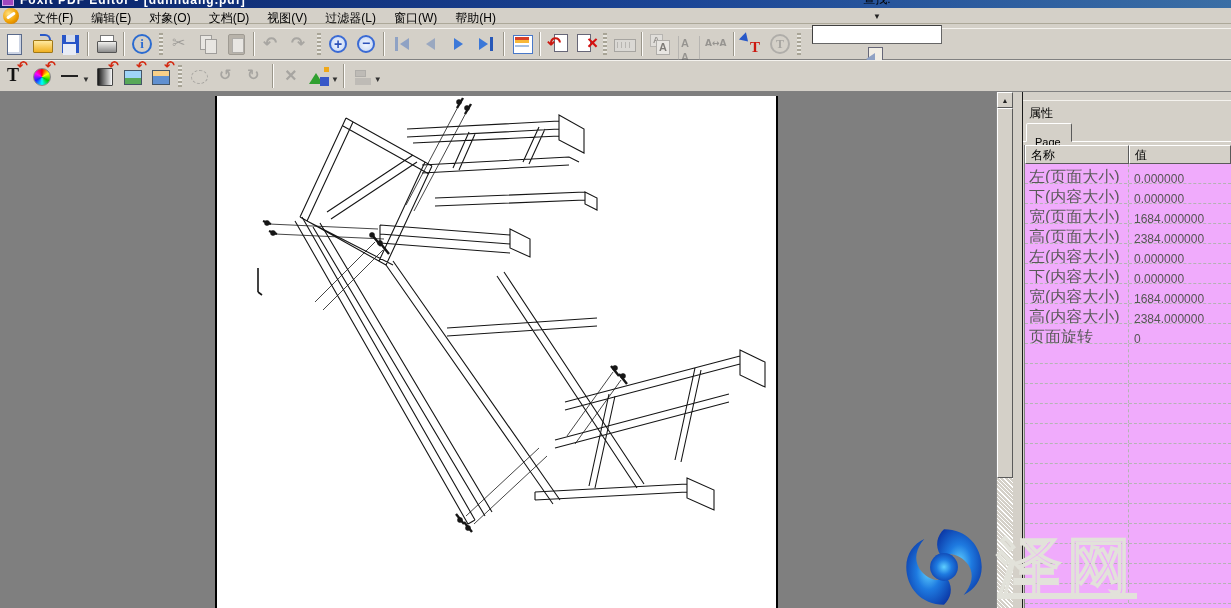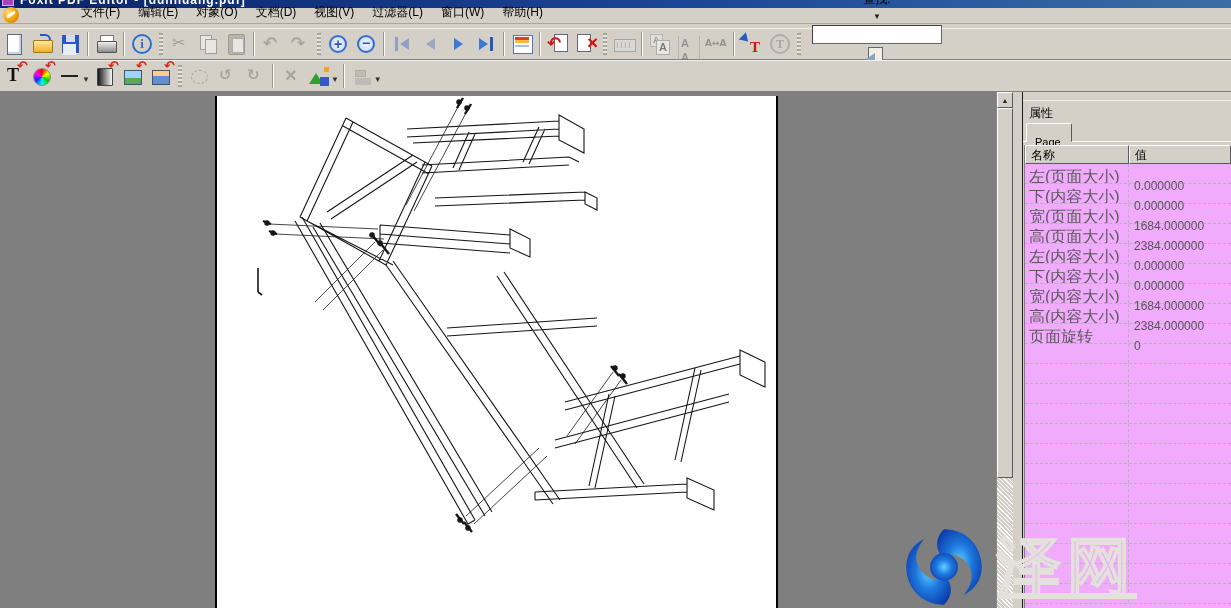--- a/index.html
+++ b/index.html
@@ -9,21 +9,21 @@
   
   .titlebar { position:absolute; left:0; top:0; width:1231px; height:8px;
     background:linear-gradient(90deg,#0a246a 0%,#1b4596 55%,#3a6ea5 100%); overflow:hidden; }
   .titlebar .appglyph { position:absolute; left:2px; top:-6px; width:12px; height:12px;
     background:#a048c0; border:1px solid #d8a8e8; }
   .titlebar .ttext { position:absolute; left:20px; top:-7px; color:#fff; font-weight:bold;
     font-size:12px; white-space:nowrap; letter-spacing:1px; }
 
   
   .menubar { position:absolute; left:0; top:8px; width:1231px; height:16px;
-    background:#d4d0c8; border-bottom:1px solid #aca899; display:flex; align-items:flex-end;gap:47px; }
+    background:#d4d0c8; border-bottom:1px solid #aca899; display:flex; align-items:flex-start; }
   .appicon { width:16px; height:16px; margin:0 6px 0 3px; border-radius:50%;
     background:radial-gradient(circle at 35% 35%, #ffe080 0%, #f0a000 55%, #c06800 100%);
     position:relative; }
   .appicon::after { content:""; position:absolute; left:3px; top:6px; width:10px; height:3px;
     background:#fff; transform:rotate(-35deg); border-radius:2px; }
   .menuitem { padding:2px 9px; font-size:12px; color:#000; cursor:default; white-space:nowrap; }
 
   
   .toolbar { position:absolute; left:0; width:1231px; height:32px; background:#d4d0c8;
     display:flex; align-items:center; border-bottom:1px solid #808080;
@@ -187,21 +187,21 @@
     border-radius:2px 2px 0 0; font-size:11px; color:#000; }
   .ptable { position:absolute; left:1px; top:44px; right:0; bottom:0; background:#f0abfc;
     border-left:1px solid #808080; overflow:hidden; }
   .phead { display:flex; height:19px; }
   .phead .hcell { background:#d4d0c8; border:1px solid; border-color:#fff #5a5a5a #5a5a5a #fff;
     font-size:12px; color:#000; padding:1px 0 0 5px; }
   .phead .hcell.c1 { width:104px; } .phead .hcell.c2 { flex:1; }
   .prow { display:flex; height:20px; border-bottom:1px dashed #b4b4b4; }
   .prow .pname { width:104px; border-right:1px dashed #b4b4b4; font-size:16px; color:#5a5a5a;
     padding:3px 0 0 4px; white-space:nowrap; overflow:hidden; }
-  .prow .pval { flex:1; font-size:12px; color:#555; padding:15px 0 0 5px; white-space:nowrap; }
+  .prow .pval { flex:1; font-size:12px; color:#555; padding:8px 0 0 5px; white-space:nowrap; }
 
   
   .watermark { position:absolute; left:903px; top:526px; width:300px; height:82px; z-index:50;
     pointer-events:none; display:flex; align-items:center; }
   .wmtext { font-size:64px; line-height:70px; letter-spacing:6px; color:transparent;
     -webkit-text-stroke:1.5px #e2e2da; margin-left:12px; font-weight:bold;text-decoration:underline; }
 </style>
 </head>
 <body>
 

